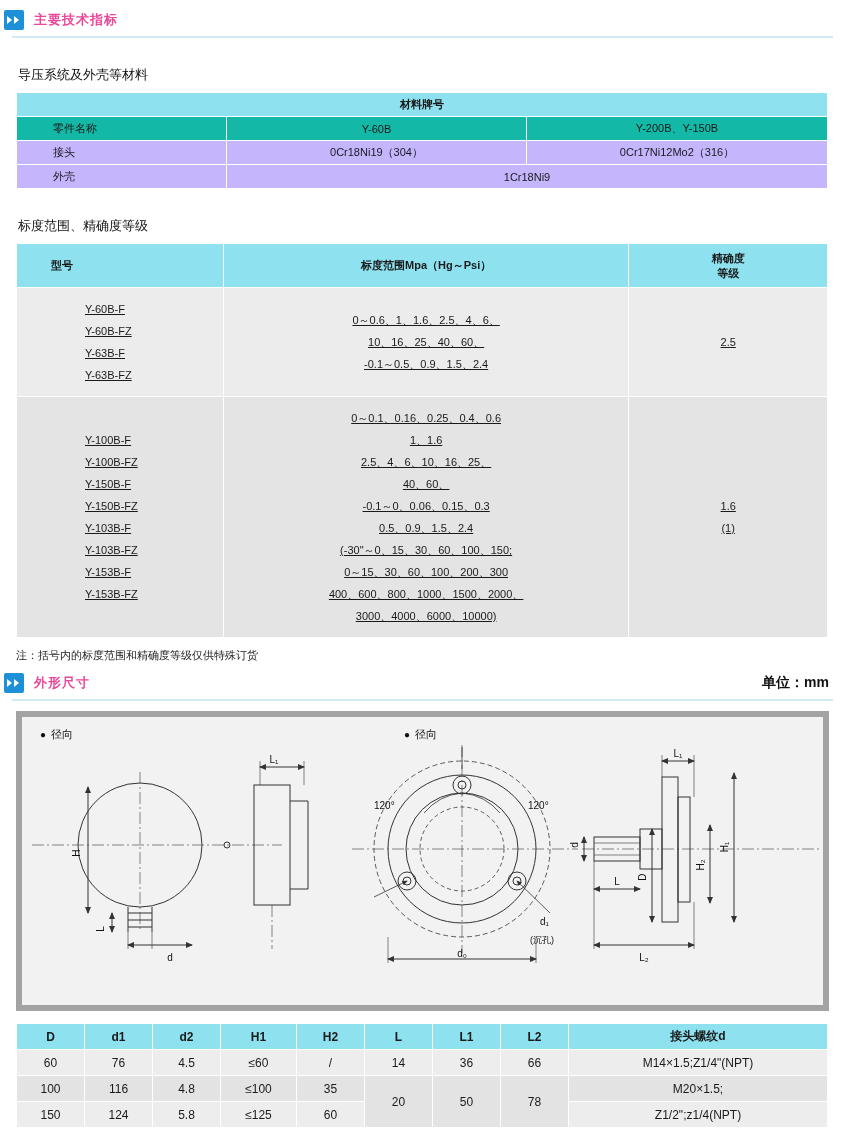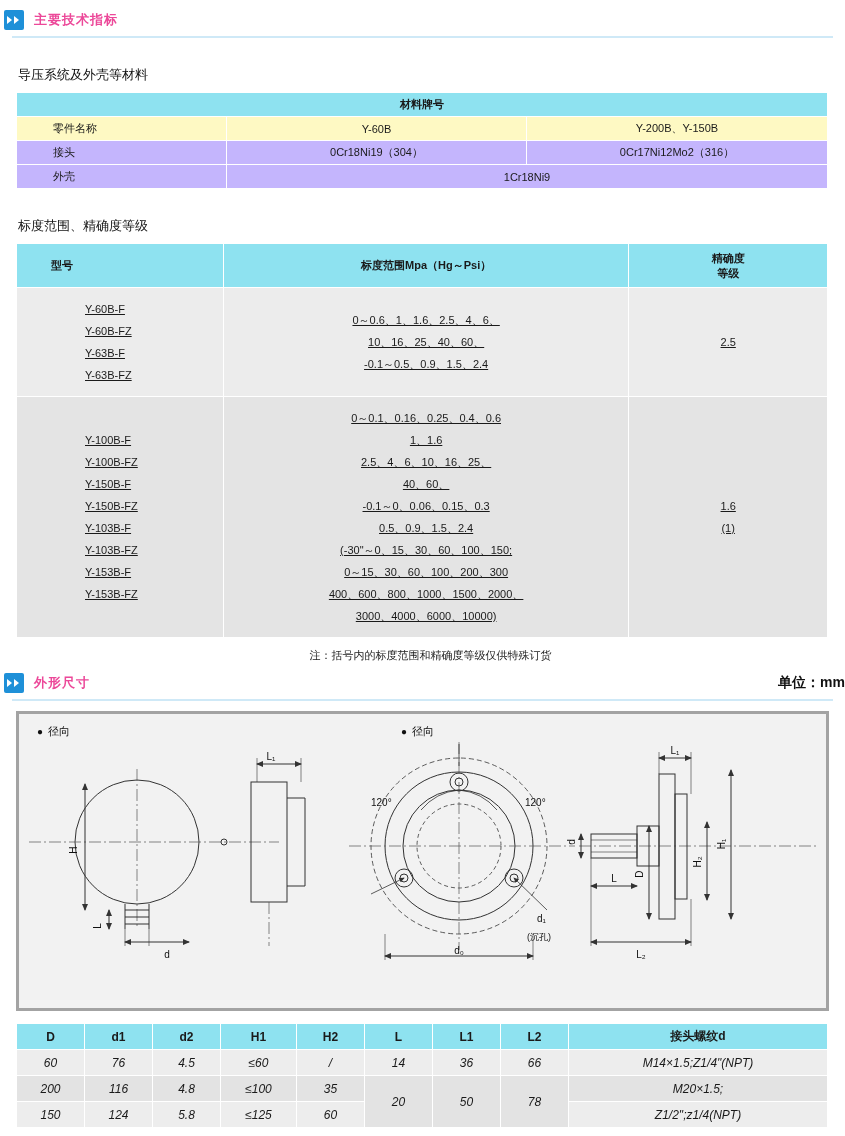--- a/index.html
+++ b/index.html
@@ -52,21 +52,21 @@
   }
   .hdr-rule {
     height: 2px;
     background: #cfe9f7;
     margin: 6px 12px 0 12px;
   }
   .hdr-right {
     margin-left: auto;
     font-size: 14px;
     font-weight: bold;
-    padding-right: 0;
+    padding-right: 16px;
     color: #111;
   }
 
   .sub-title {
     font-size: 13px;
     margin: 28px 0 8px 18px;
     color: #111;
   }
 
   
@@ -76,21 +76,21 @@
     margin: 0 0 0 16px;
     font-size: 11px;
   }
   table td, table th {
     border: 1px solid #ffffff;
     padding: 4px 6px;
     text-align: center;
     font-weight: normal;
   }
   .th-cyan { background: #8ee2f0; font-weight: bold; }
-  .row-light { background: #fef9c3; }
+  .row-light { background: #14b8a6; }
   .row-dark  { background: #c4b5fd; }
 
   
   #material-table td { height: 22px; }
   #material-table .name-col { text-align: left; padding-left: 36px; }
 
   
   #range-table { table-layout: fixed; }
   #range-table .hdr td { background: #8ee2f0; font-weight: bold; height: 44px; }
   #range-table .col-model { width: 200px; text-align: left; padding-left: 34px; }
@@ -103,27 +103,26 @@
     text-decoration: underline;
   }
   .body-cell.light { background: #ececec; }
   .stack { line-height: 22px; }
   .stack.left { text-align: left; padding-left: 34px; }
 
   .note {
     font-size: 11px;
     margin: 10px 0 0 16px;
     color: #222;
-    text-align: center;
   }
 
   
   .drawing {
     margin: 10px 16px 0 16px;
-    border: 3px solid #a3a3a3;
+    border: 6px solid #a3a3a3;
     background: #f2f2f2;
     height: 300px;
     position: relative;
     overflow: hidden;
   }
   .drawing .dot-label {
     position: absolute;
     font-size: 11px;
     color: #111;
   }
@@ -134,21 +133,21 @@
   }
 
   
   #dim-table {
     width: 812px;
     margin: 12px 0 0 16px;
     table-layout: fixed;
     font-size: 12px;
   }
   #dim-table th { background: #8ee2f0; font-weight: bold; height: 26px; }
-  #dim-table td { height: 26px; background: #ededed; font-style: italic; }
+  #dim-table td { height: 26px; background: #ededed; }
   #dim-table tr:nth-child(odd) td { background: #e3e3e3; }
   #dim-table tr:nth-child(even) td { background: #ededed; }
 </style>
 </head>
 <body>
 
 <div class="section-header">
   <span class="hdr-icon"></span>
   <span class="hdr-title">主要技术指标</span>
 </div>
@@ -383,21 +382,21 @@
       <td>76</td>
       <td>4.5</td>
       <td>≤60</td>
       <td>/</td>
       <td>14</td>
       <td>36</td>
       <td>66</td>
       <td>M14×1.5;Z1/4"(NPT)</td>
     </tr>
     <tr>
-      <td>200</td>
+      <td>100</td>
       <td>116</td>
       <td>4.8</td>
       <td>≤100</td>
       <td>35</td>
       <td rowspan="2">20</td>
       <td rowspan="2">50</td>
       <td rowspan="2">78</td>
       <td>M20×1.5;</td>
     </tr>
     <tr>

